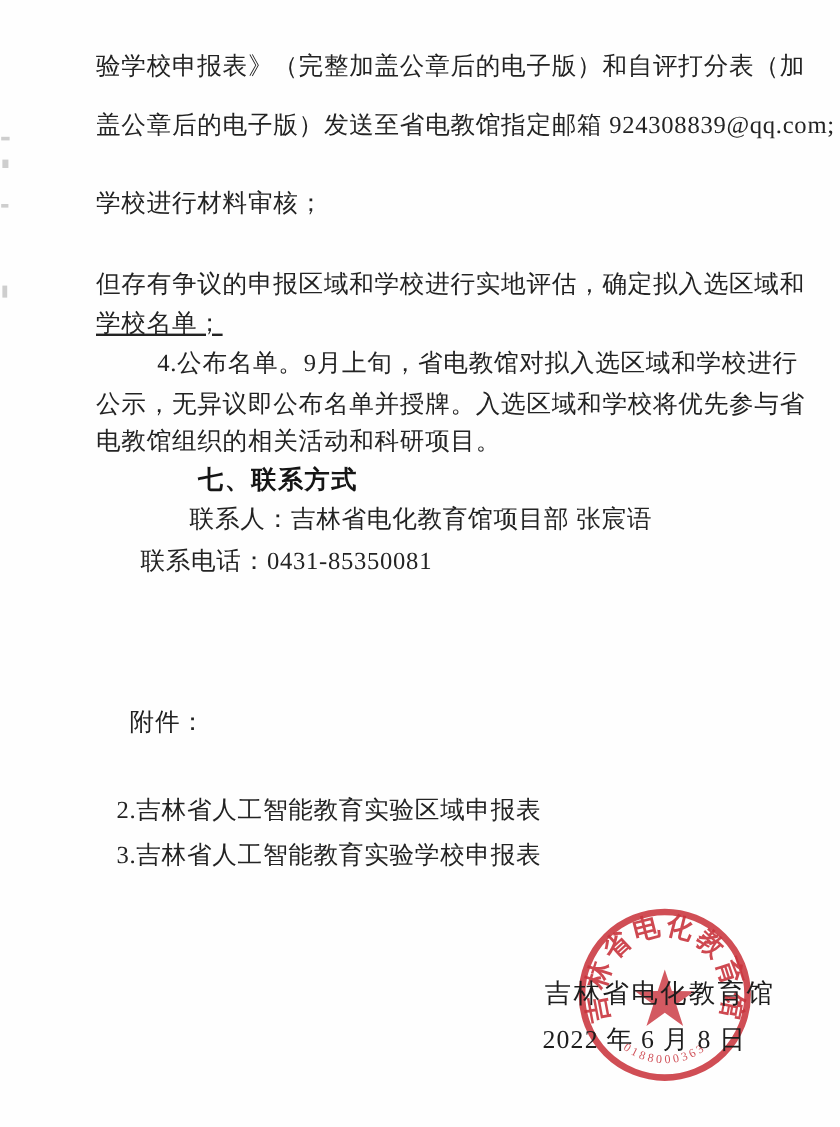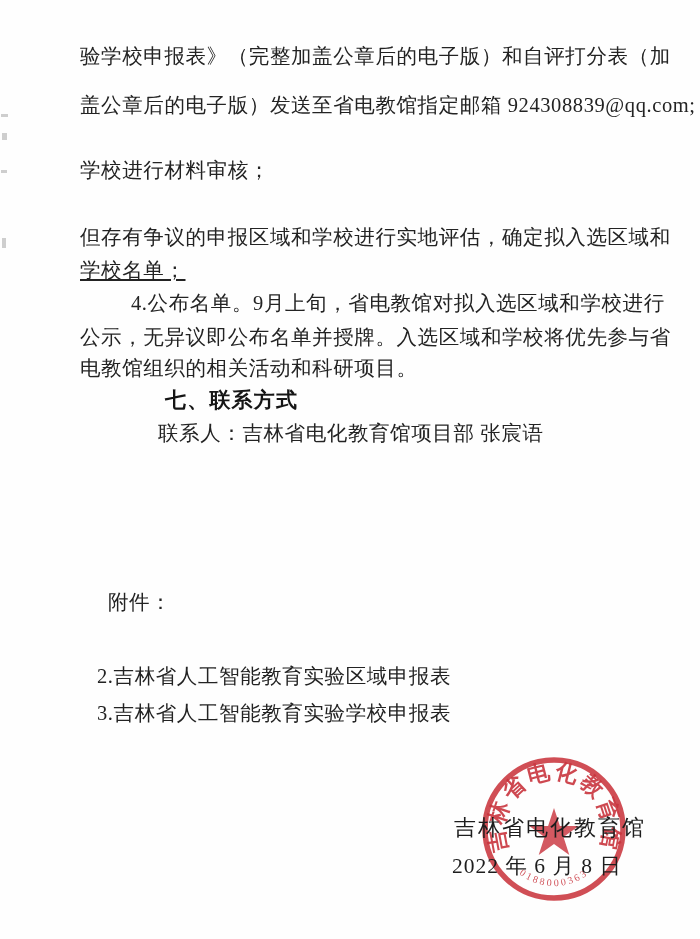--- a/index.html
+++ b/index.html
@@ -78,20 +78,21 @@
   <div class="line" style="top:44px;">验学校申报表》（完整加盖公章后的电子版）和自评打分表（加</div>
   <div class="line" style="top:93px;">盖公章后的电子版）发送至省电教馆指定邮箱 924308839@qq.com;</div>
   <div class="line" style="top:158px;">学校进行材料审核；</div>
   <div class="line" style="top:225px;">但存有争议的申报区域和学校进行实地评估，确定拟入选区域和</div>
   <div class="line" style="top:258px;text-decoration:underline;">学校名单；</div>
   <div class="line ind" style="top:291px;margin-left:10px;">4.公布名单。9月上旬，省电教馆对拟入选区域和学校进行</div>
   <div class="line" style="top:356px;">电教馆组织的相关活动和科研项目。</div>
   <div class="line" style="top:325px;">公示，无异议即公布名单并授牌。入选区域和学校将优先参与省</div>
   <div class="line heading" style="top:388px;">七、联系方式</div>
   <div class="line contact" style="top:421px;margin-left:41px;">联系人：吉林省电化教育馆项目部 张宸语</div>
+  <div class="line contact" style="top:456px;">联系电话：0431-85350081</div>
 
   <div class="line attach-header" style="top:590px;">附件：</div>
   <div class="line attach-item" style="top:664px;">2.吉林省人工智能教育实验区域申报表</div>
   <div class="line attach-item" style="top:701px;">3.吉林省人工智能教育实验学校申报表</div>
 
   <svg class="seal" width="162" height="166" viewBox="0 0 162 166" aria-hidden="true">
     <circle cx="79" cy="81" r="69" fill="none" stroke="#c9353e" stroke-width="5.5" opacity="0.88"></circle>
     <defs>
       <path id="sealTopArc" d="M 33.7 102.1 A 50 50 0 1 1 124.3 102.1" fill="none"></path>
       <path id="sealBottomArc" d="M 32.3 113.7 A 57 57 0 0 0 125.7 113.7" fill="none"></path>

